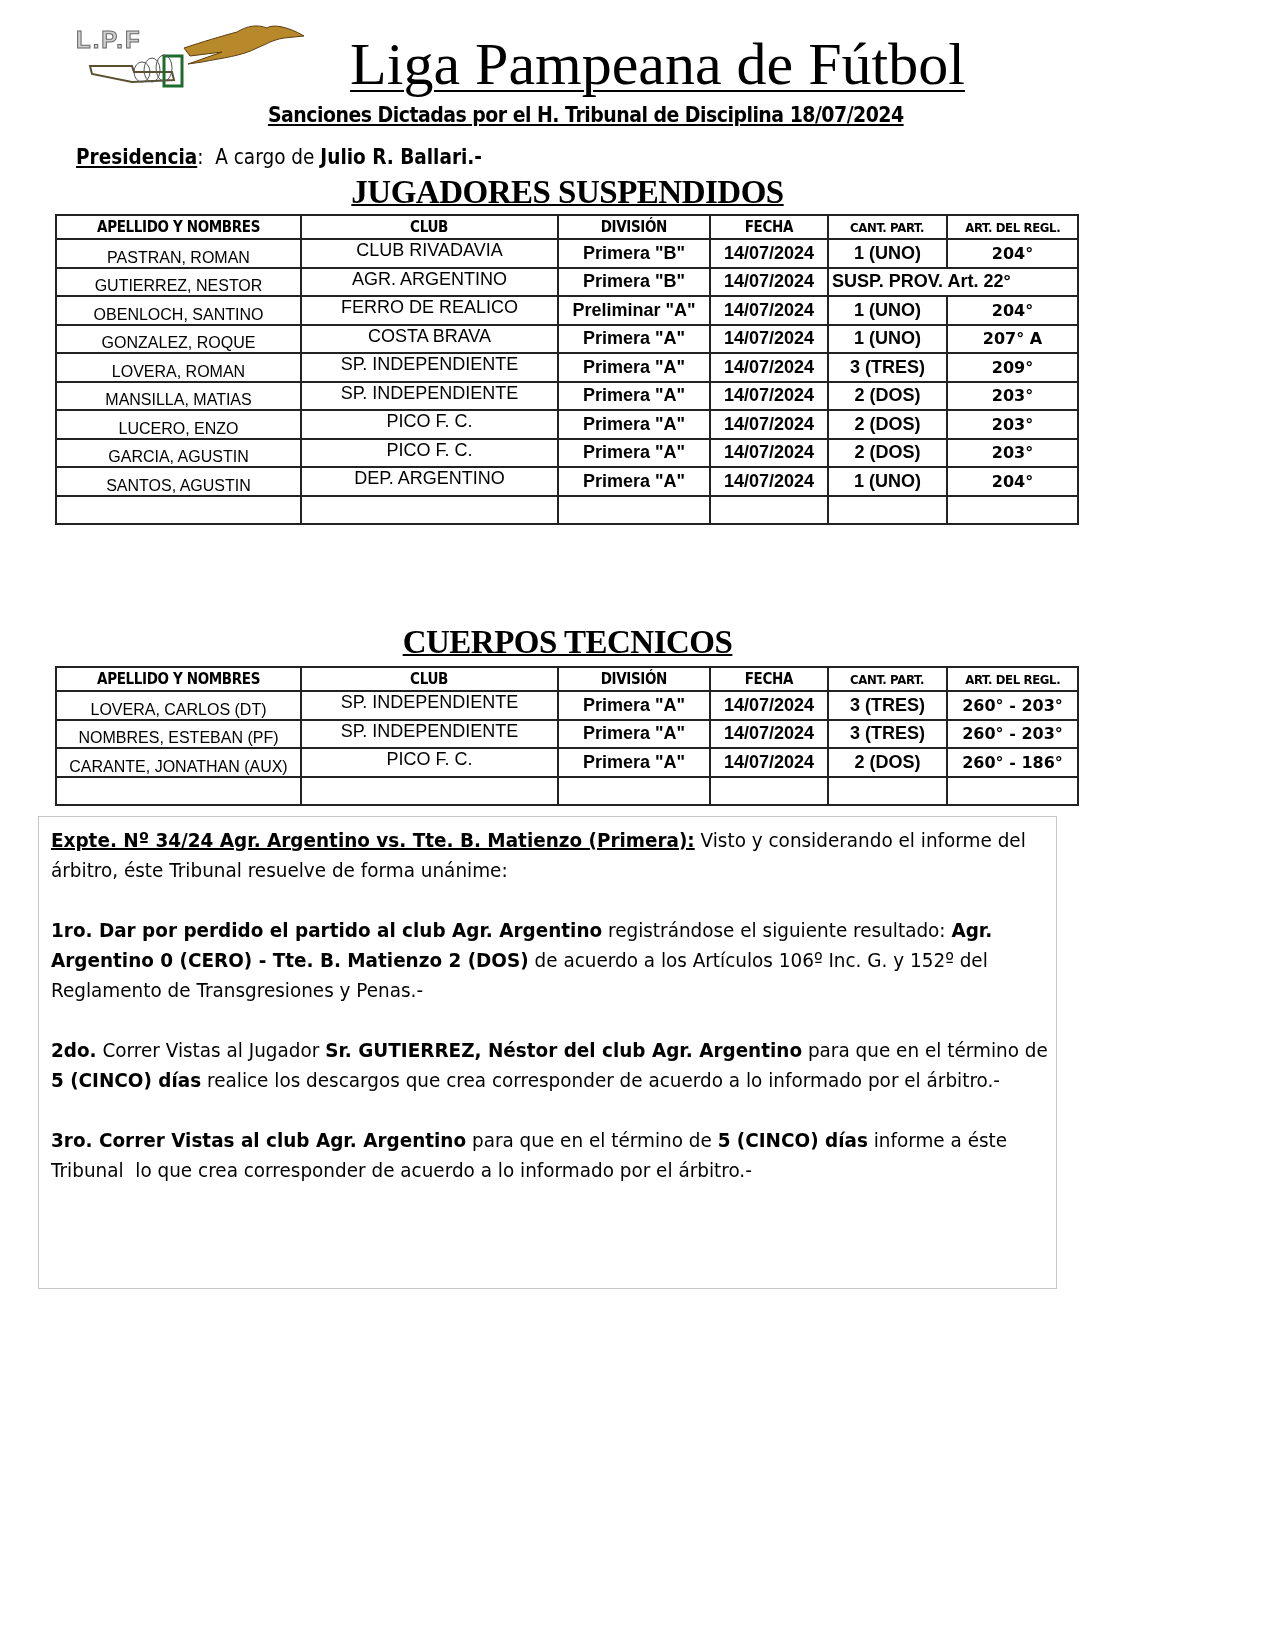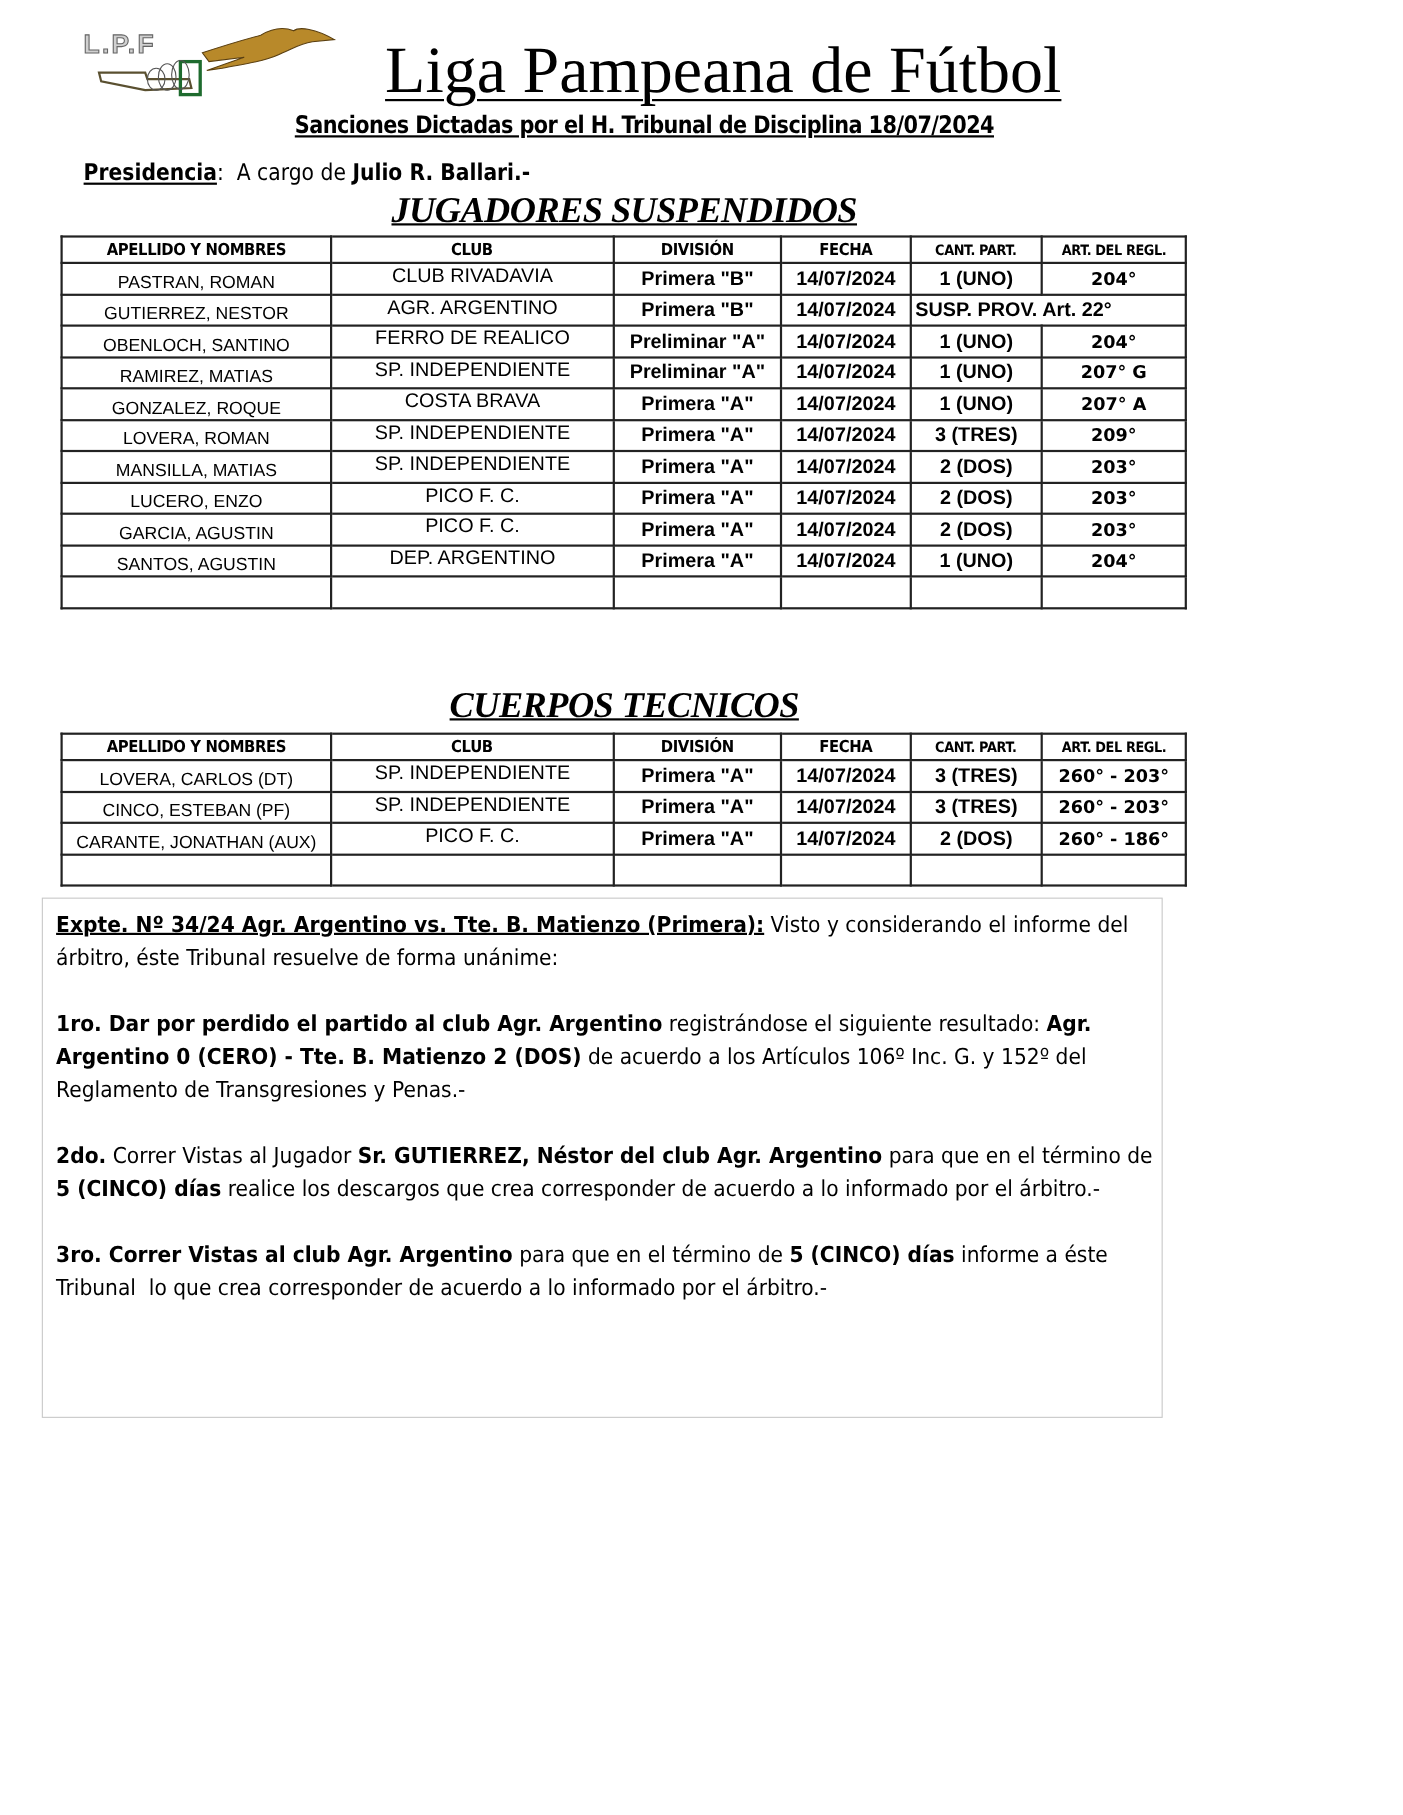--- a/index.html
+++ b/index.html
@@ -21,21 +21,21 @@
   .presidencia {
     position: absolute; left: 76px; top: 145px; font-size: 21px;
     font-family: "DejaVu Sans", sans-serif; transform: scaleX(0.88); transform-origin: left top; white-space: nowrap;
   }
   .presidencia .lbl { font-weight: bold; text-decoration: underline; }
   .presidencia .name { font-weight: bold; }
 
   .section-title {
     position: absolute; left: 0; width: 1135px; text-align: center;
     font-family: "Liberation Serif", serif; font-size: 33px; font-weight: bold;
-    text-decoration: underline; text-decoration-thickness: 2px; letter-spacing: -0.5px; font-style: italic;
+    text-decoration: underline; text-decoration-thickness: 2px; letter-spacing: -0.5px;
   }
   .st1 { top: 174px; }
   .st2 { top: 624px; }
 
   table.grid {
     position: absolute; left: 55px; width: 1022px; border-collapse: collapse; table-layout: fixed;
   }
   table.grid td, table.grid th {
     border: 2px solid #222; padding: 0 3px; height: 26.5px; overflow: hidden; white-space: nowrap;
   }
@@ -125,28 +125,20 @@
       </tr>
       <tr>
         <td class="name">OBENLOCH, SANTINO</td>
         <td class="club">FERRO DE REALICO</td>
         <td class="div">Preliminar "A"</td>
         <td class="fecha">14/07/2024</td>
         <td class="cant">1 (UNO)</td>
         <td class="art">204°</td>
       </tr>
       <tr>
-        <td class="name">RAMIREZ, MATIAS</td>
-        <td class="club">SP. INDEPENDIENTE</td>
-        <td class="div">Preliminar "A"</td>
-        <td class="fecha">14/07/2024</td>
-        <td class="cant">1 (UNO)</td>
-        <td class="art">207° G</td>
-      </tr>
-      <tr>
         <td class="name">GONZALEZ, ROQUE</td>
         <td class="club">COSTA BRAVA</td>
         <td class="div">Primera "A"</td>
         <td class="fecha">14/07/2024</td>
         <td class="cant">1 (UNO)</td>
         <td class="art">207° A</td>
       </tr>
       <tr>
         <td class="name">LOVERA, ROMAN</td>
         <td class="club">SP. INDEPENDIENTE</td>
@@ -222,21 +214,21 @@
   <tbody id="staff-body">
       <tr>
         <td class="name">LOVERA, CARLOS (DT)</td>
         <td class="club">SP. INDEPENDIENTE</td>
         <td class="div">Primera "A"</td>
         <td class="fecha">14/07/2024</td>
         <td class="cant">3 (TRES)</td>
         <td class="art">260° - 203°</td>
       </tr>
       <tr>
-        <td class="name">CINCO, ESTEBAN (PF)</td>
+        <td class="name">NOMBRES, ESTEBAN (PF)</td>
         <td class="club">SP. INDEPENDIENTE</td>
         <td class="div">Primera "A"</td>
         <td class="fecha">14/07/2024</td>
         <td class="cant">3 (TRES)</td>
         <td class="art">260° - 203°</td>
       </tr>
       <tr>
         <td class="name">CARANTE, JONATHAN (AUX)</td>
         <td class="club">PICO F. C.</td>
         <td class="div">Primera "A"</td>

